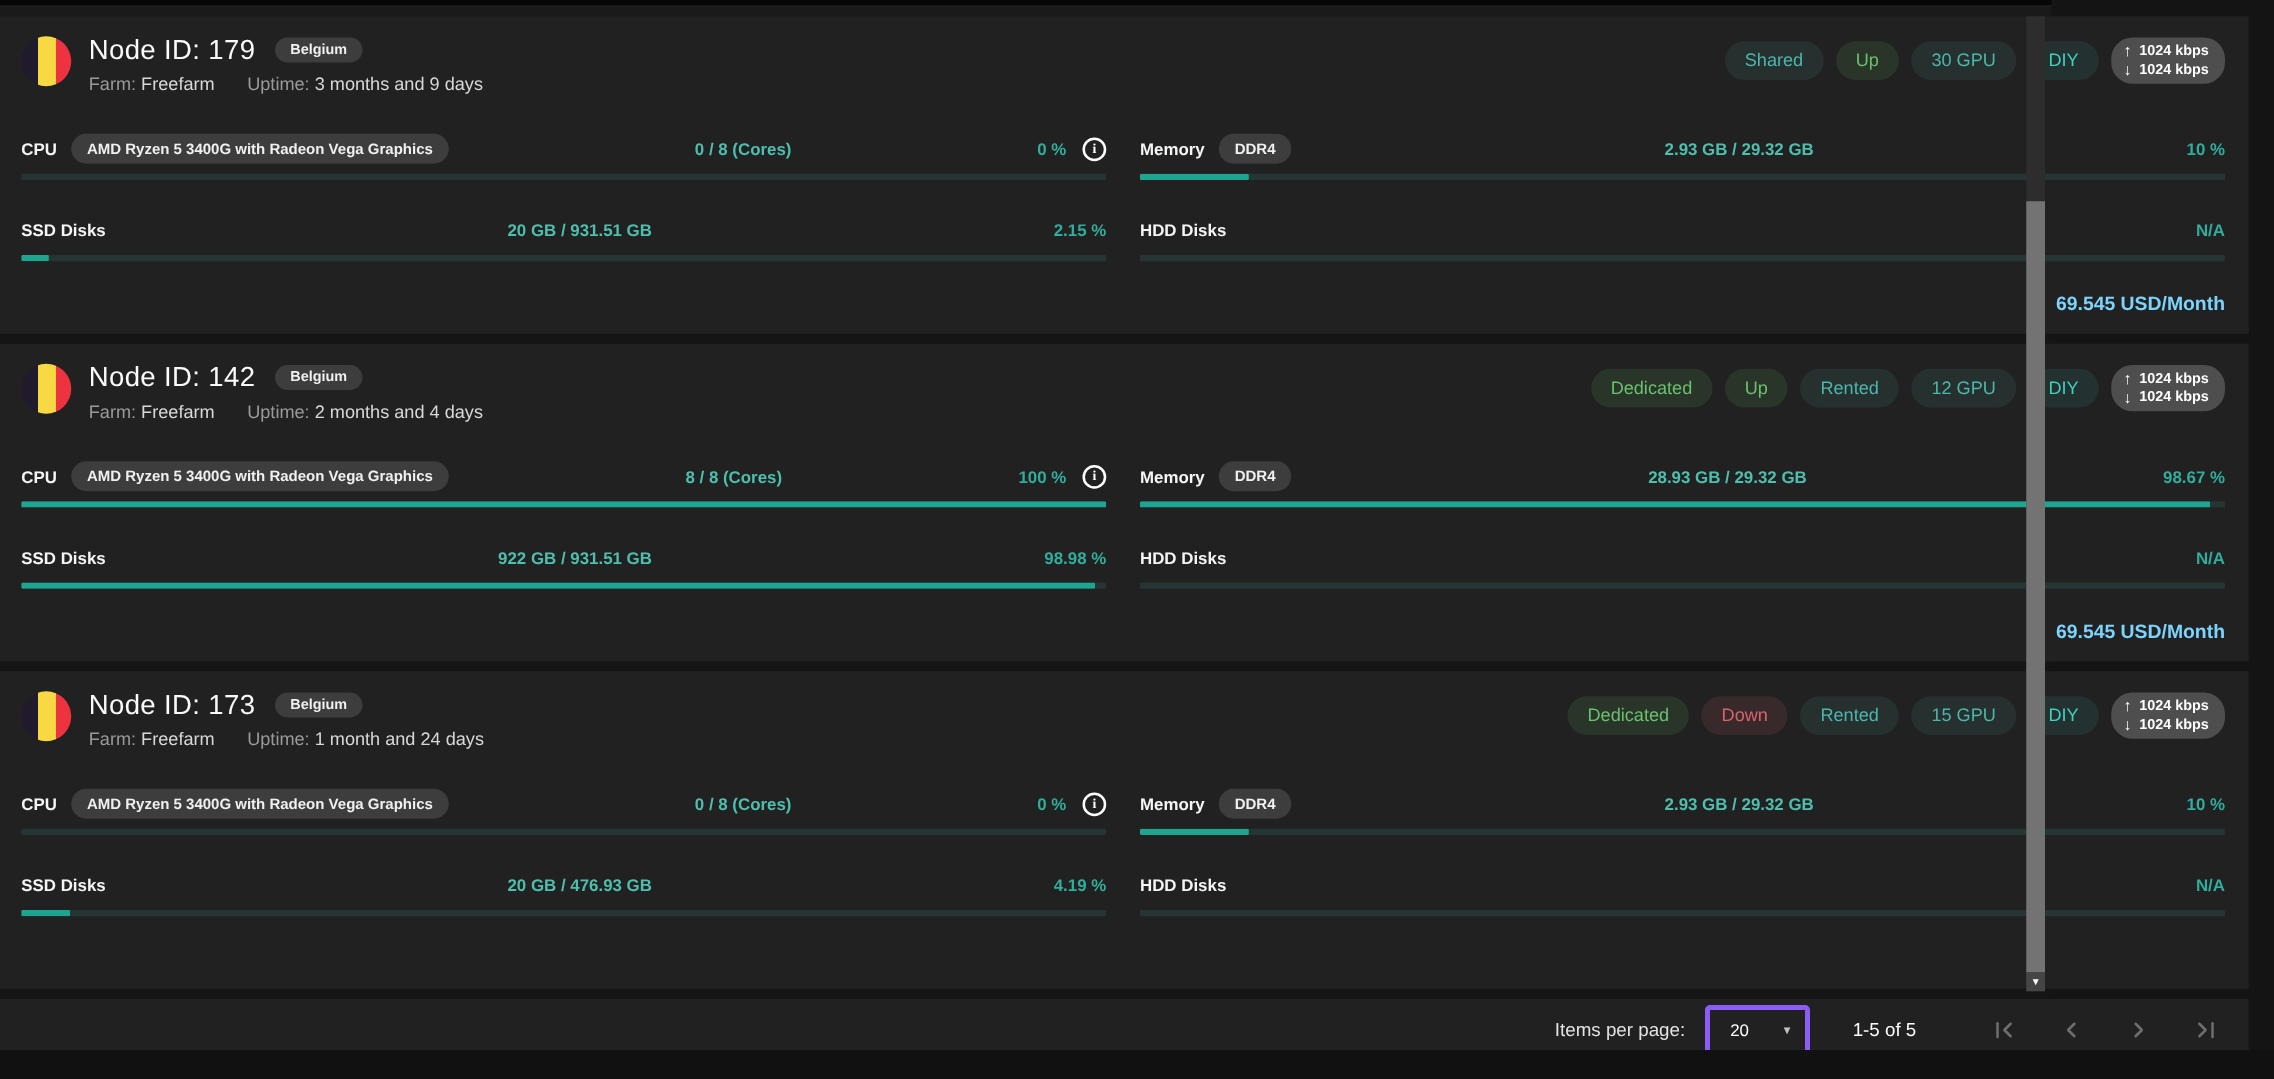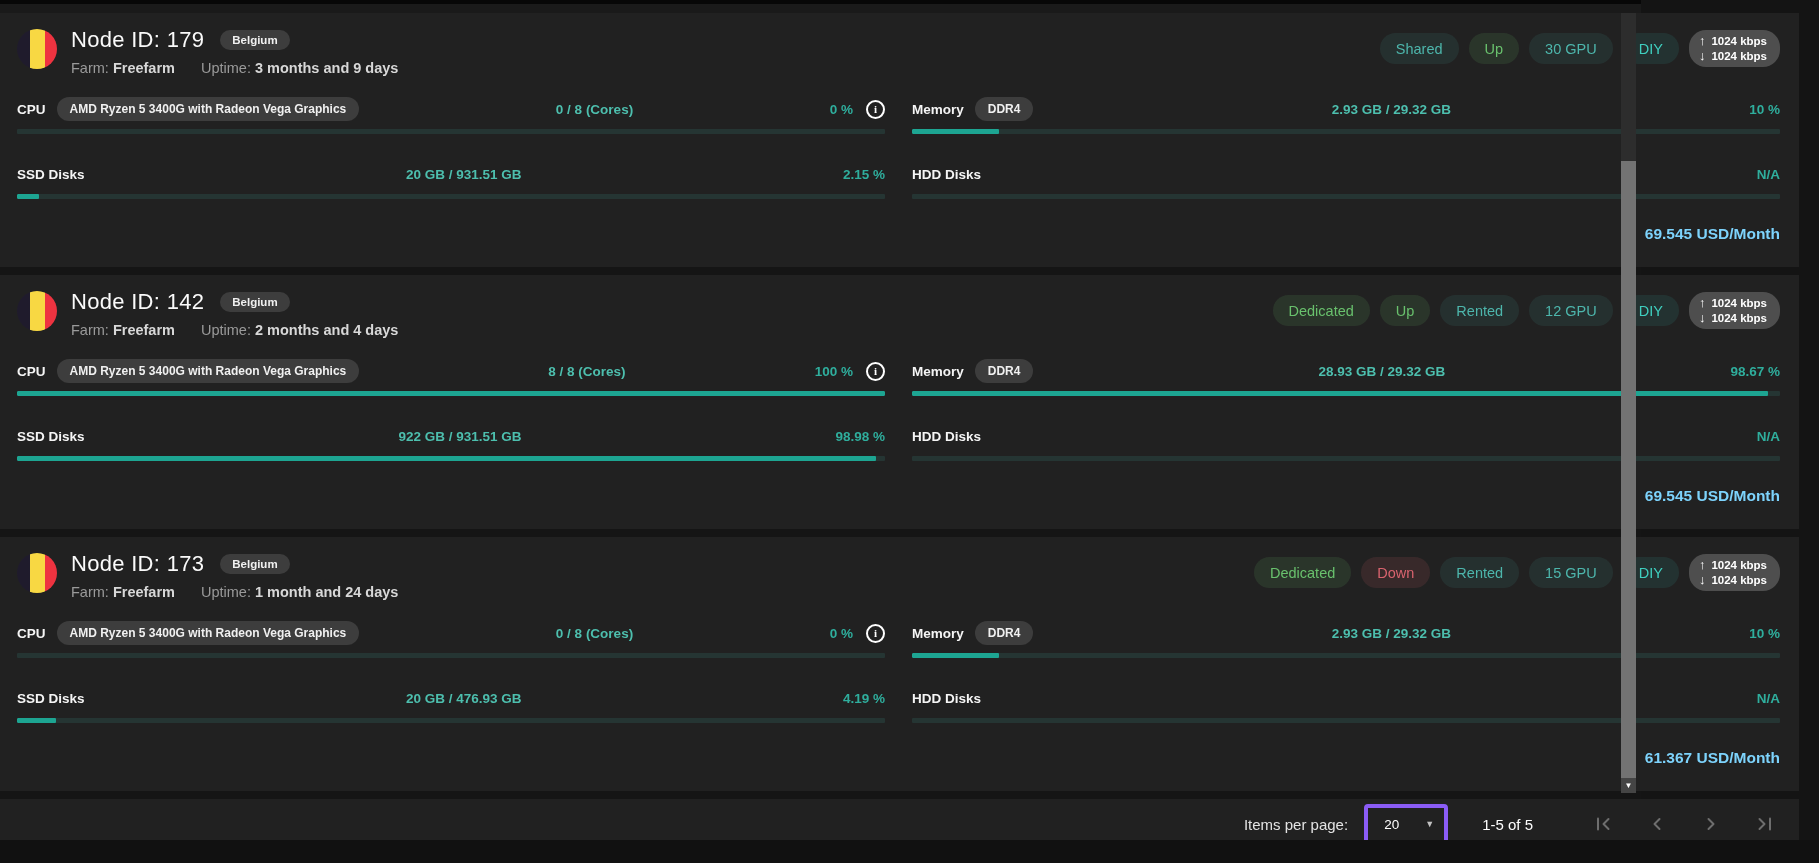--- a/index.html
+++ b/index.html
@@ -23,40 +23,40 @@
     background:linear-gradient(90deg,#1f1b2c 0 33%,#f8d843 33% 70%,#ee3340 70% 100%);
   }
   .title-row { display:flex; align-items:center; margin-top:2px; }
   .node-title { font-size:22px; font-weight:400; color:#fafafa; letter-spacing:.3px; }
   .chip {
     background:#3d3d3d; color:#f0f0f0; font-weight:700; font-size:11.5px;
     padding:4px 12px; border-radius:14px; white-space:nowrap;
   }
   .chip.country { margin-left:16px; }
   .sub-row { margin-top:7px; font-size:14.5px; color:#9a9a9a; }
-  .sub-value { color:#d8d8d8; font-weight:700; }
+  .sub-value { color:#d8d8d8; font-weight:400; }
   .sub-label.uptime { margin-left:22px; }
   .head-badges { display:flex; align-items:center; gap:10px; margin-top:5px; }
   .badge {
     height:31px; padding:0 16px; border-radius:16px; display:flex; align-items:center;
     font-size:14.5px; white-space:nowrap;
   }
   .badge.teal { color:#4db6ac; background:rgba(77,182,172,.10); }
   .badge.green { color:#69c16d; background:rgba(105,193,109,.13); }
   .badge.red  { color:#d8636e; background:rgba(216,99,110,.13); }
   .badge.cyan { color:#3fd0c0; background:rgba(63,208,192,.10); }
   .net-pill {
     background:#4e4e4e; border-radius:17px; padding:4px 13px 4px 10px;
     display:flex; flex-direction:column; justify-content:center; gap:1px;
   }
   .net-row { display:flex; align-items:center; font-size:11.5px; font-weight:700; color:#fff; line-height:14px; }
   .net-row .arrow { font-size:13px; margin-right:6px; font-weight:400; }
   
   .resources {
-    margin-top:22px; display:grid; grid-template-columns:1fr 1fr;
+    margin-top:32px; display:grid; grid-template-columns:1fr 1fr;
     column-gap:27px; row-gap:29px;
   }
   .res-line { display:flex; align-items:center; height:22px; }
   .res-label { font-size:13.5px; font-weight:700; color:#f5f5f5; white-space:nowrap; }
   .res-line .chip { margin-left:11px; font-size:12px; padding:5px 13px; }
   .res-value { flex:1; text-align:center; font-size:13.5px; font-weight:700; color:#4dbfae; }
   .res-pct { font-size:13.5px; font-weight:700; color:#2fae9d; white-space:nowrap; }
   .info-icon {
     width:19px; height:19px; border:2px solid #fff; border-radius:50%; margin-left:13px;
     display:flex; align-items:center; justify-content:center;
@@ -341,23 +341,20 @@
         <div class="res-line">
           <span class="res-label">HDD Disks</span>
           <span class="res-value"></span>
           <span class="res-pct">N/A</span>
         </div>
         <div class="bar">
               <div class="fill" style="width: 0%;"></div>
             </div>
       </div>
     </div>
-    <div class="price-row">
-      <span>61.367 USD/Month</span>
-    </div>
   </section>
 </div>
 
   <div class="footer">
     <span class="ipp-label">Items per page:</span>
     <div class="ipp-select">
       <span class="val">20</span>
       <span class="caret">▼</span>
     </div>
     <span class="range">1-5 of 5</span>

